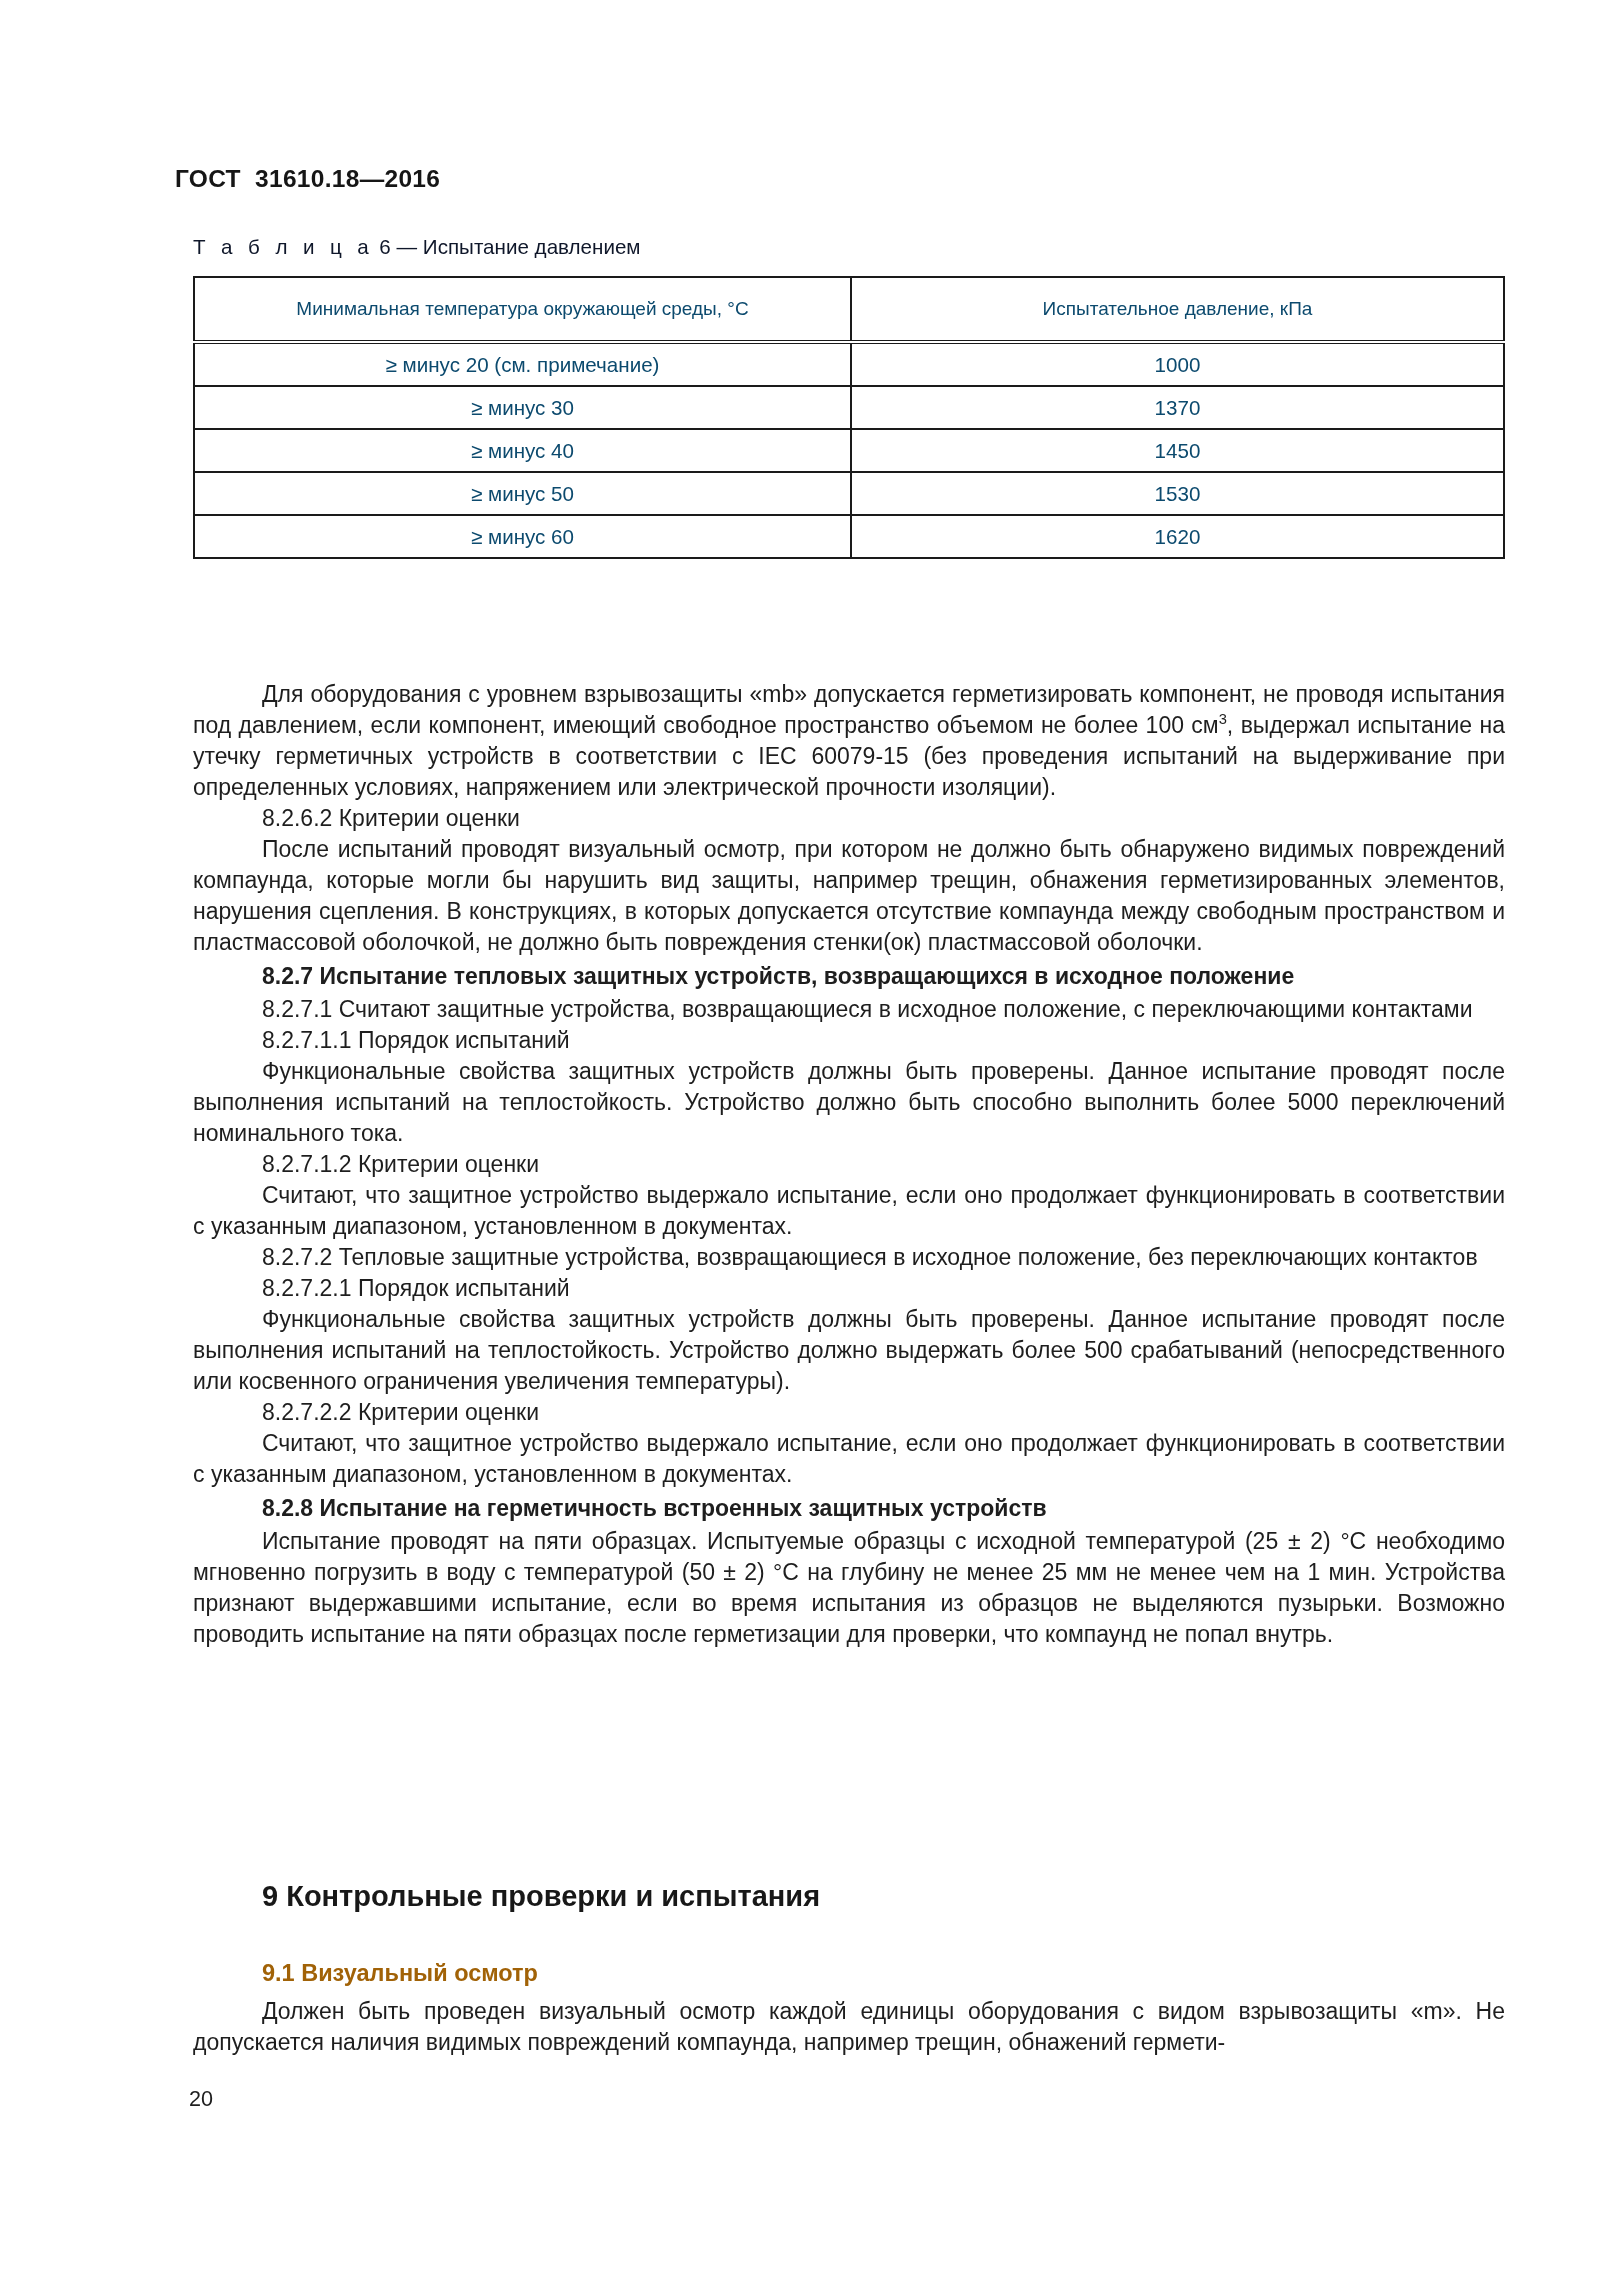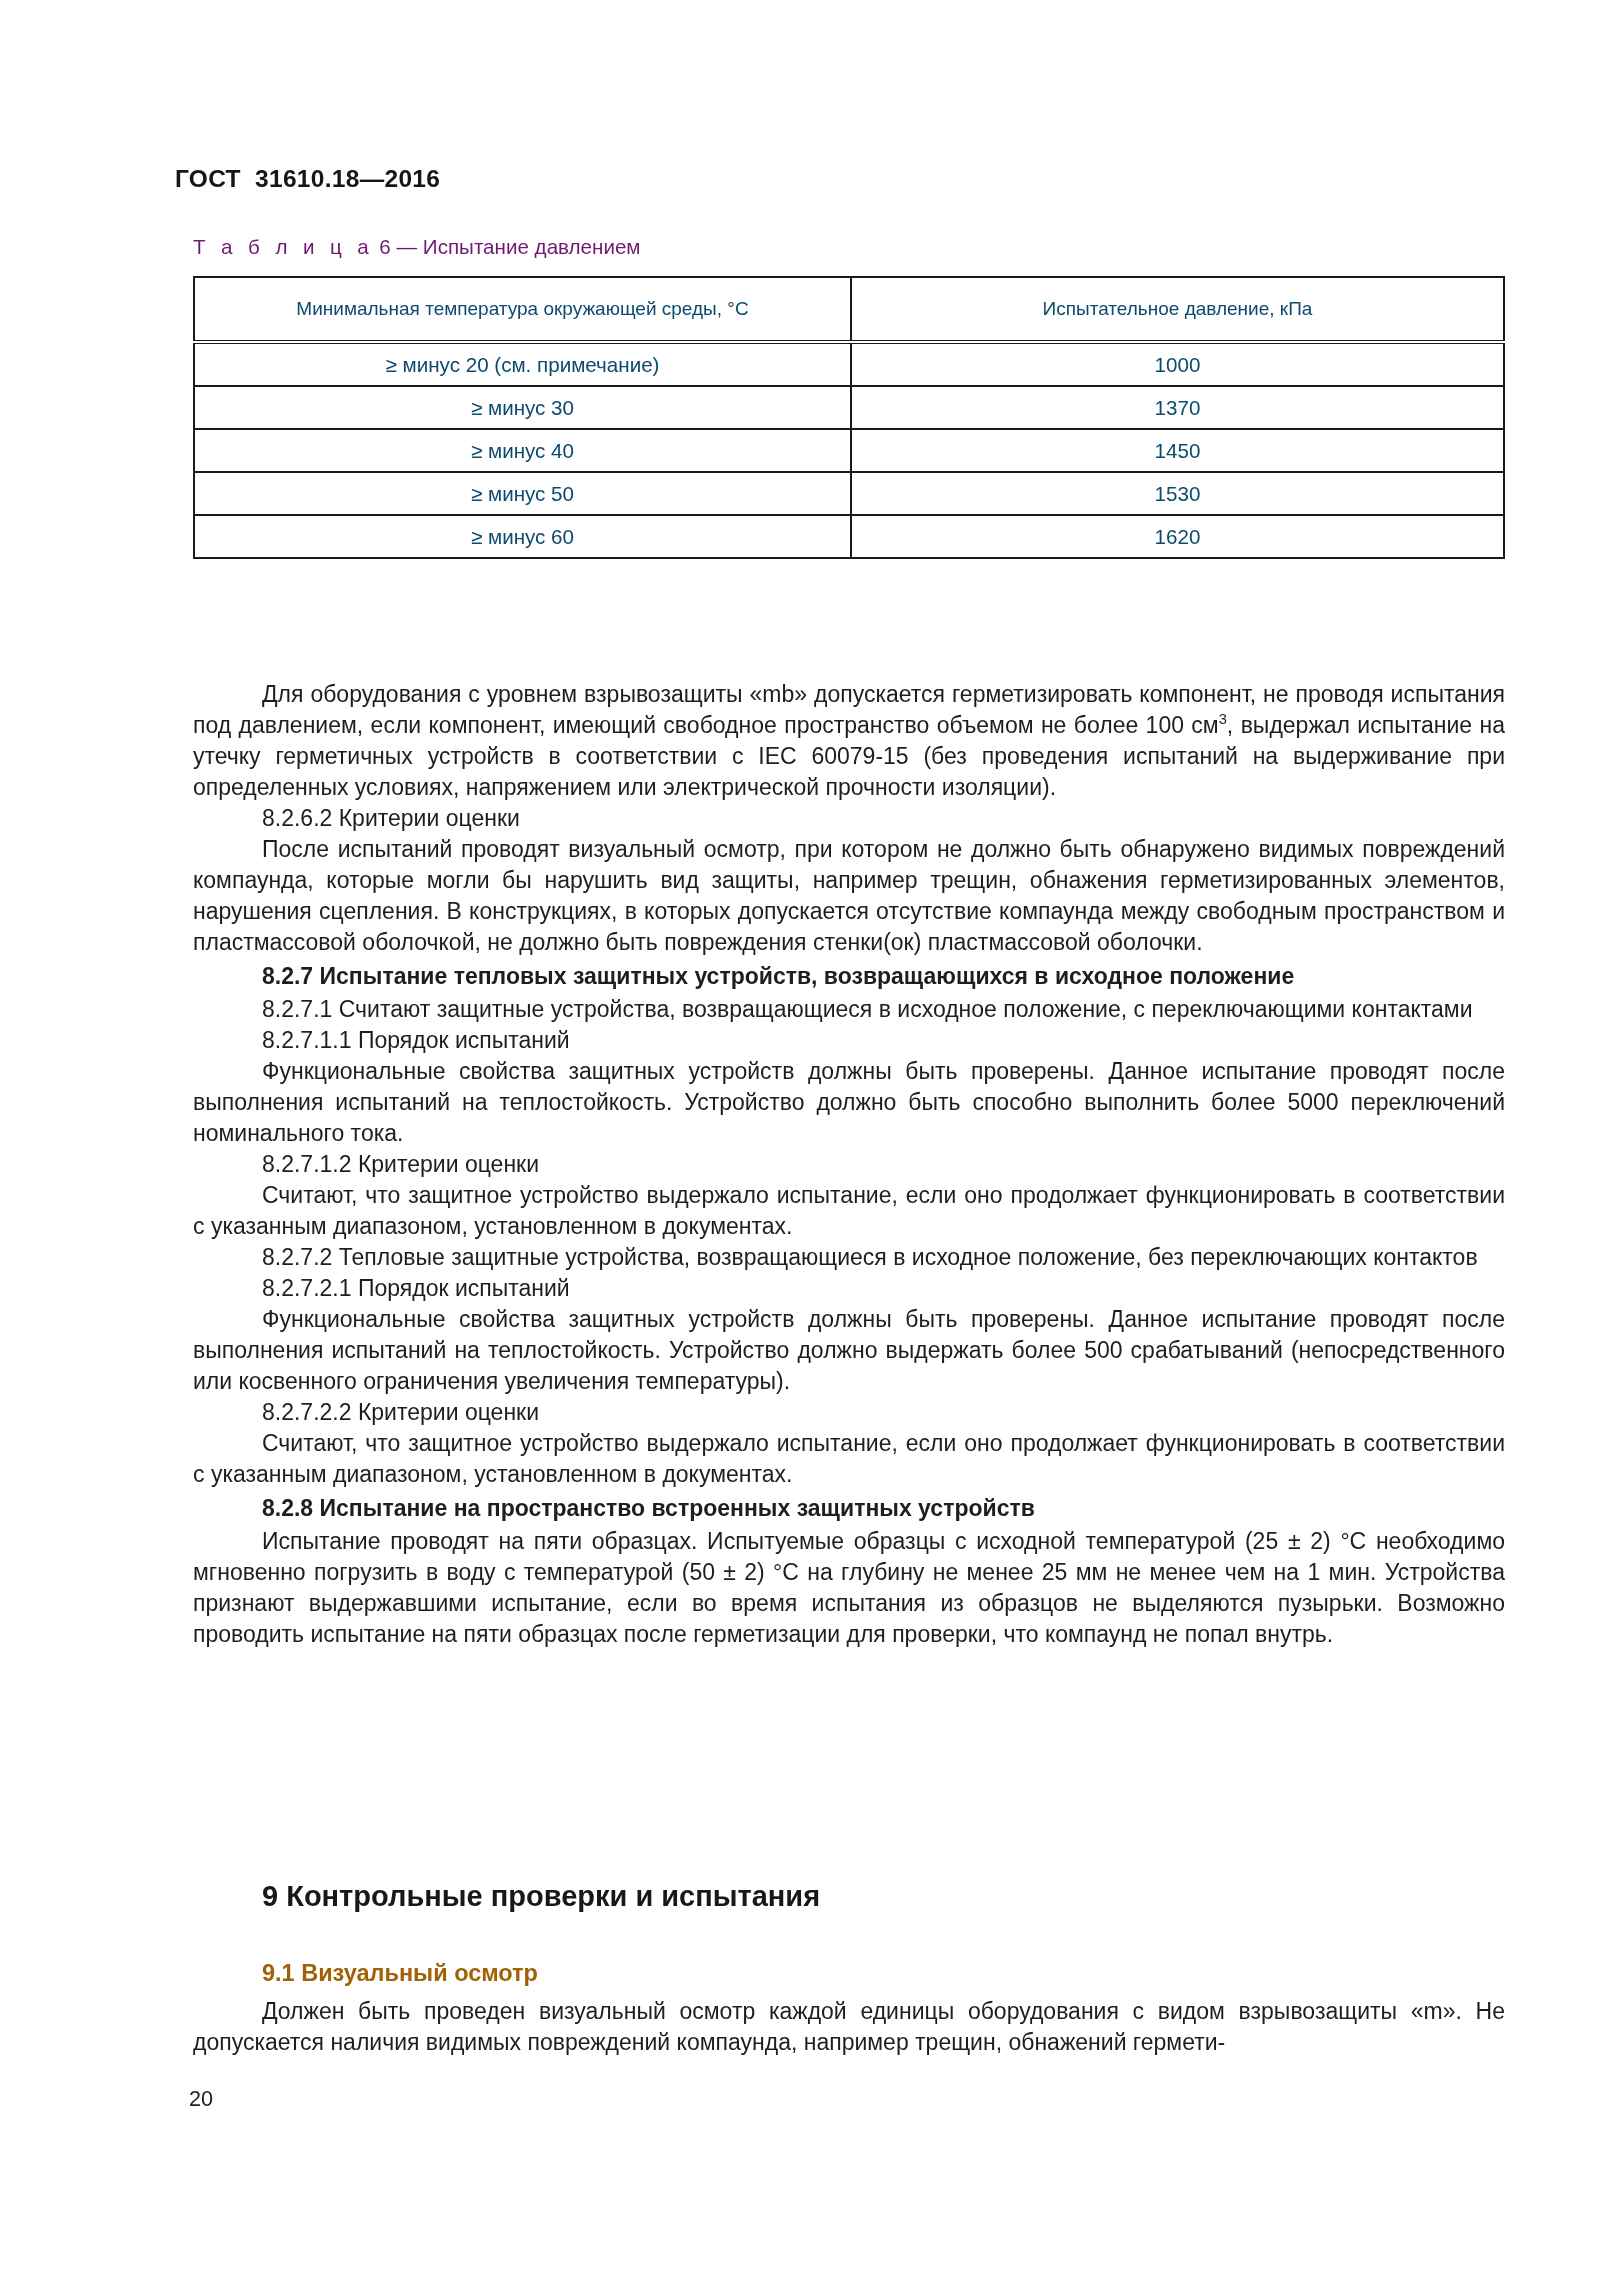--- a/index.html
+++ b/index.html
@@ -9,21 +9,21 @@
     color: #1e1e1e;
   }
   .page { position: absolute; left: 0; top: 0; width: 1620px; height: 2293px; }
   .doc-header {
     position: absolute; left: 175px; top: 165px;
     font-size: 24.5px; font-weight: bold; letter-spacing: 0.3px; color: #161616;
     white-space: pre;
   }
   .table-caption {
     position: absolute; left: 193px; top: 235px;
-    font-size: 20.6px; color: #701a75;
+    font-size: 20.6px; color: #0f172a;
   }
   .table-caption .spaced { letter-spacing: 4.9px; }
   table.pressure {
     position: absolute; left: 193px; top: 276px;
     width: 1312px; border-collapse: collapse;
     font-size: 20.6px; color: #0c4a6e;
   }
   table.pressure td, table.pressure th {
     border: 2px solid #1a1a1a; text-align: center; padding: 0; font-weight: normal;
   }
@@ -103,21 +103,21 @@
     <p>8.2.7.1  Считают защитные устройства, возвращающиеся в исходное положение, с переключающими контактами</p>
     <p>8.2.7.1.1  Порядок испытаний</p>
     <p>Функциональные свойства защитных устройств должны быть проверены. Данное испытание проводят после выполнения испытаний на теплостойкость. Устройство должно быть способно выполнить более 5000 переключений номинального тока.</p>
     <p>8.2.7.1.2  Критерии оценки</p>
     <p>Считают, что защитное устройство выдержало испытание, если оно продолжает функционировать в соответствии с указанным диапазоном, установленном в документах.</p>
     <p>8.2.7.2  Тепловые защитные устройства, возвращающиеся в исходное положение, без переключающих контактов</p>
     <p>8.2.7.2.1  Порядок испытаний</p>
     <p>Функциональные свойства защитных устройств должны быть проверены. Данное испытание проводят после выполнения испытаний на теплостойкость. Устройство должно выдержать более 500 срабатываний (непосредственного или косвенного ограничения увеличения температуры).</p>
     <p>8.2.7.2.2  Критерии оценки</p>
     <p>Считают, что защитное устройство выдержало испытание, если оно продолжает функционировать в соответствии с указанным диапазоном, установленном в документах.</p>
-    <p class="h3">8.2.8  Испытание на пространство встроенных защитных устройств</p>
+    <p class="h3">8.2.8  Испытание на герметичность встроенных защитных устройств</p>
     <p>Испытание проводят на пяти образцах. Испытуемые образцы с исходной температурой (25 ± 2) °С необходимо мгновенно погрузить в воду с температурой (50 ± 2) °С на глубину не менее 25 мм не менее чем на 1 мин. Устройства признают выдержавшими испытание, если во время испытания из образцов не выделяются пузырьки. Возможно проводить испытание на пяти образцах после герметизации для проверки, что компаунд не попал внутрь.</p>
   </div>
 
   <div class="section-h">9  Контрольные проверки и испытания</div>
   <div class="subsection-h">9.1  Визуальный осмотр</div>
 
   <div class="body-text" style="top: 1996px;">
     <p>Должен быть проведен визуальный осмотр каждой единицы оборудования с видом взрывозащиты «m». Не допускается наличия видимых повреждений компаунда, например трещин, обнажений гермети-</p>
   </div>
 

